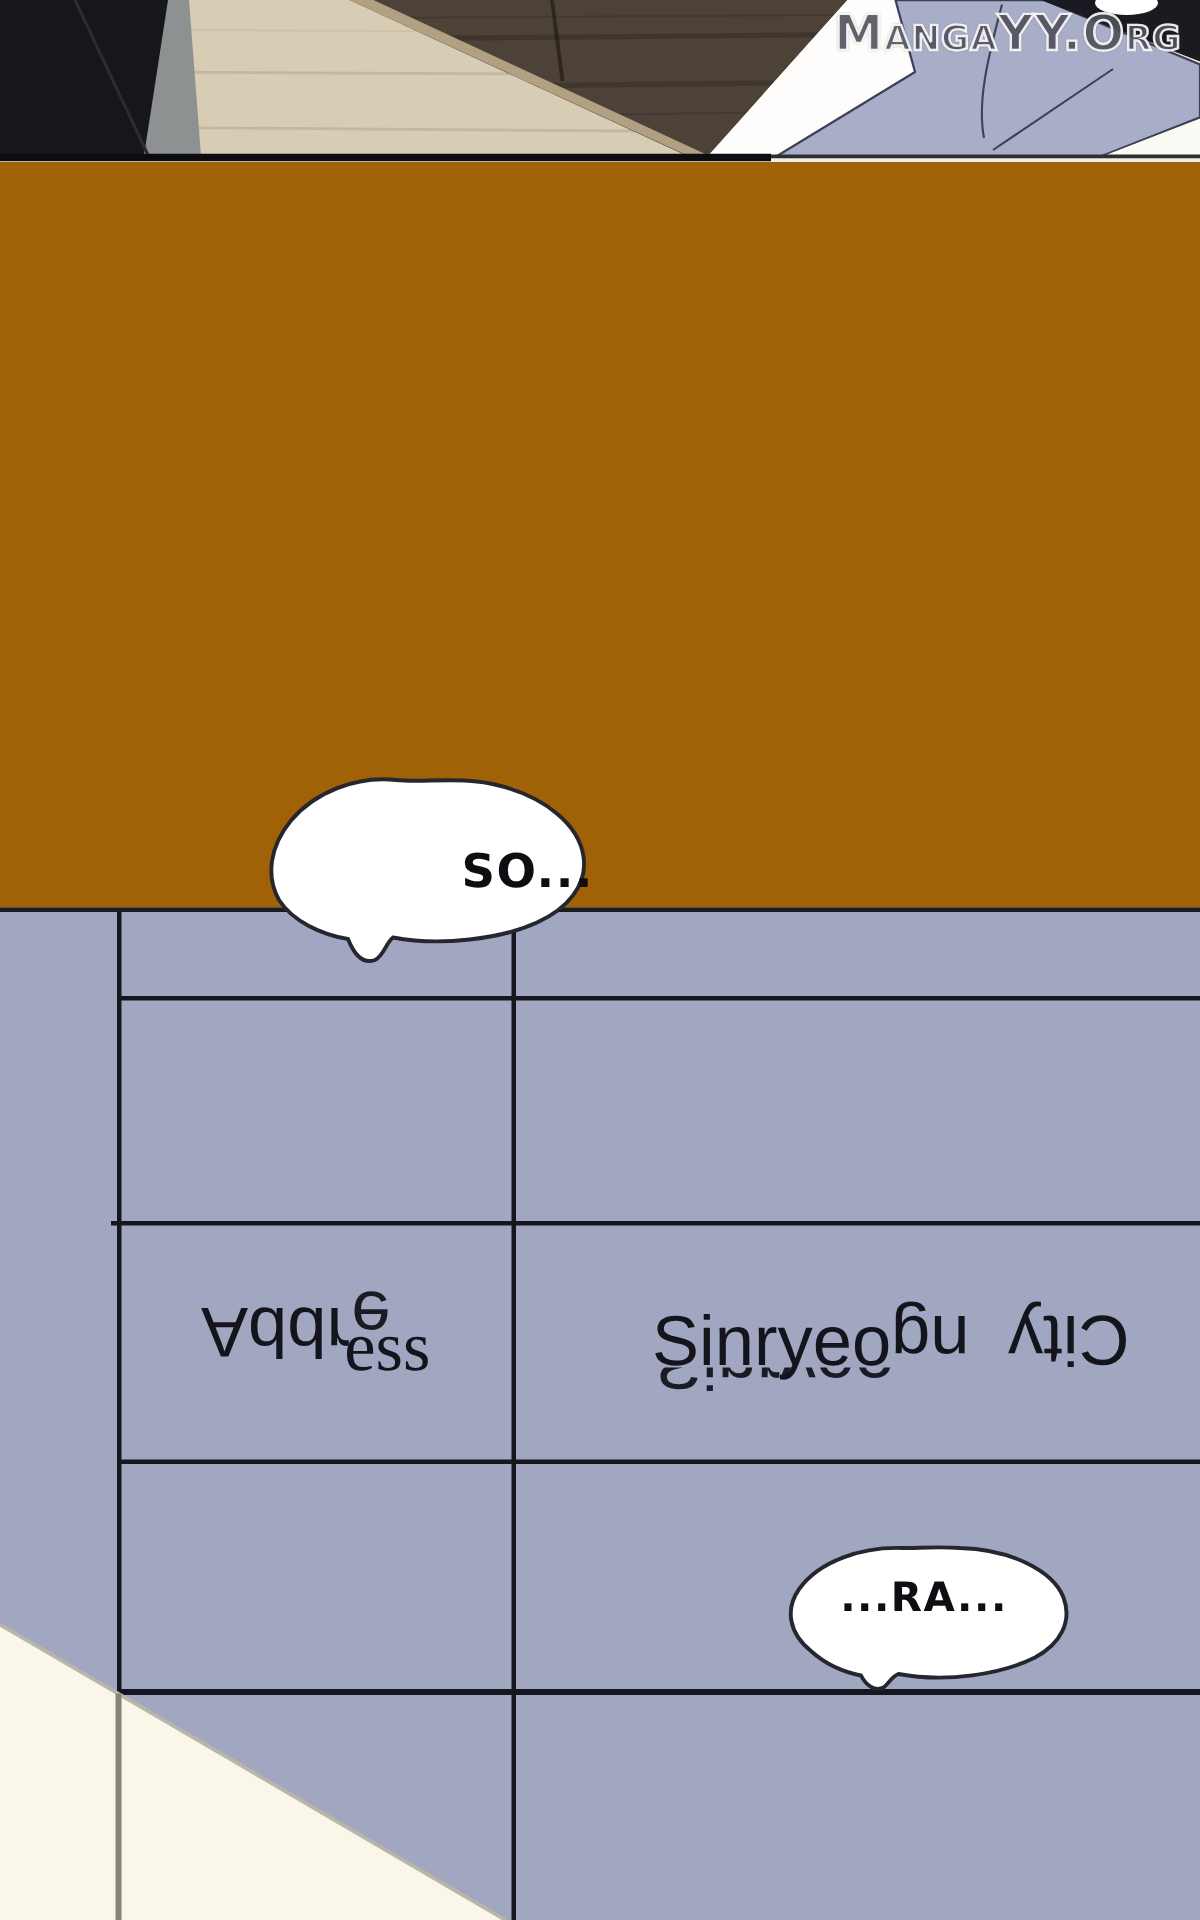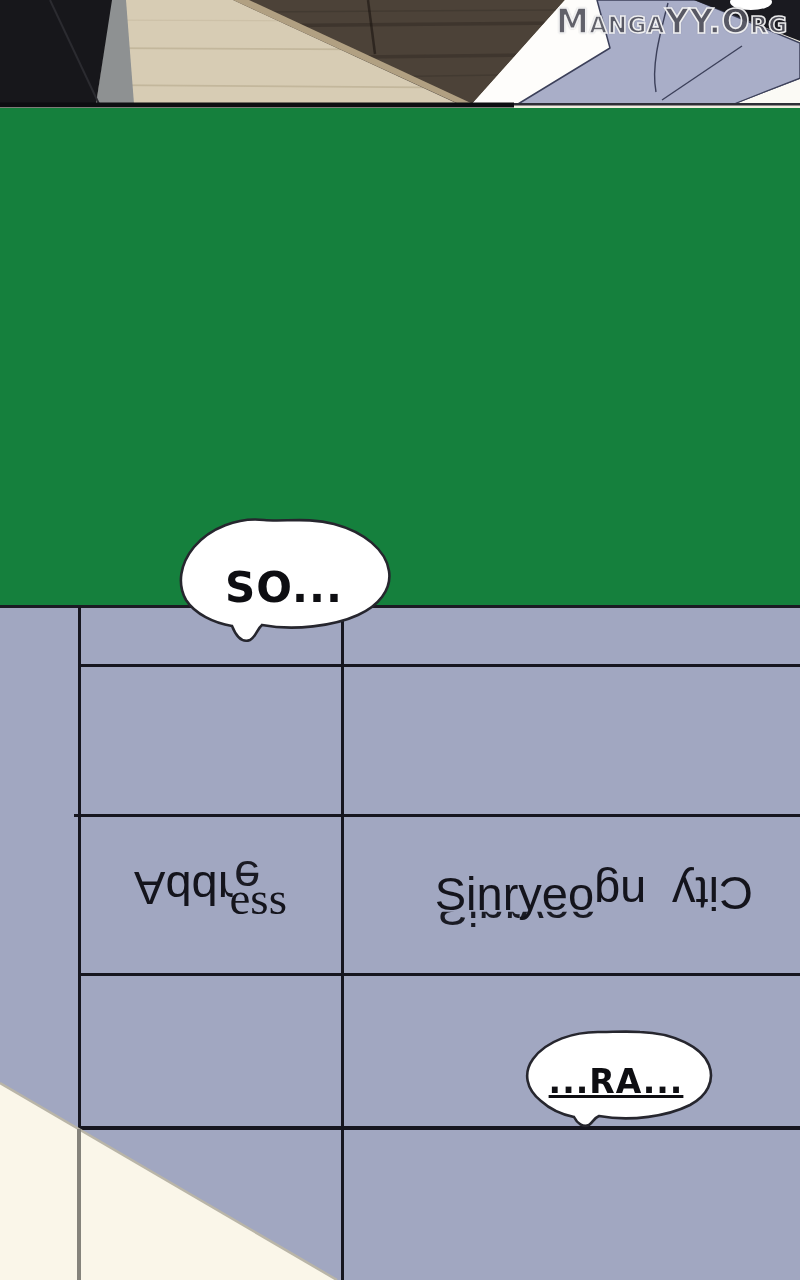--- a/index.html
+++ b/index.html
@@ -1,16 +1,16 @@
 <!DOCTYPE html>
 <html><head>
 <meta charset="utf-8">
 <style>
   html,body{margin:0;padding:0;background:#ffffff;}
-  .page{position:relative;width:800px;height:1280px;background:#15803d;overflow:hidden;
+  .page{position:relative;width:800px;height:1280px;background:#a16207;overflow:hidden;
         font-family:"Liberation Sans",sans-serif;}
 
   
   .top-panel{position:absolute;left:0;top:0;width:800px;height:108px;z-index:1;}
   .top-panel svg{display:block;}
 
   .watermark{position:absolute;left:556px;top:2px;z-index:3;
     font-family:"DejaVu Sans",sans-serif;font-weight:700;font-size:33px;
     font-variant:small-caps;letter-spacing:.5px;
     color:rgba(255,255,255,.16);
@@ -47,23 +47,23 @@
   .rot{display:inline-block;transform:rotate(180deg);}
   .rot-city{margin-left:26px;}
 
   
   .bubble{position:absolute;z-index:5;}
   .bubble svg{display:block;}
   .bubble .btxt{position:absolute;left:0;right:0;text-align:center;
     font-family:"DejaVu Sans",sans-serif;font-weight:700;color:#0e0e12;
     letter-spacing:1px;user-select:none;}
   .bubble-so{left:172px;top:512px;width:224px;height:138px;}
-  .bubble-so .btxt{top:51px;font-size:42px;}
+  .bubble-so .btxt{top:51px;font-size:31px;text-align:right;}
   .bubble-ra{left:516px;top:1026px;width:200px;height:102px;}
-  .bubble-ra .btxt{top:36px;font-size:33px;text-decoration:underline;}
+  .bubble-ra .btxt{top:24px;font-size:27px;}
 </style>
 </head>
 <body>
 
 <div class="page">
 
   <div class="top-panel">
     <svg width="800" height="108" viewBox="0 0 800 108">
       <defs>
         <clipPath id="floorclip">

